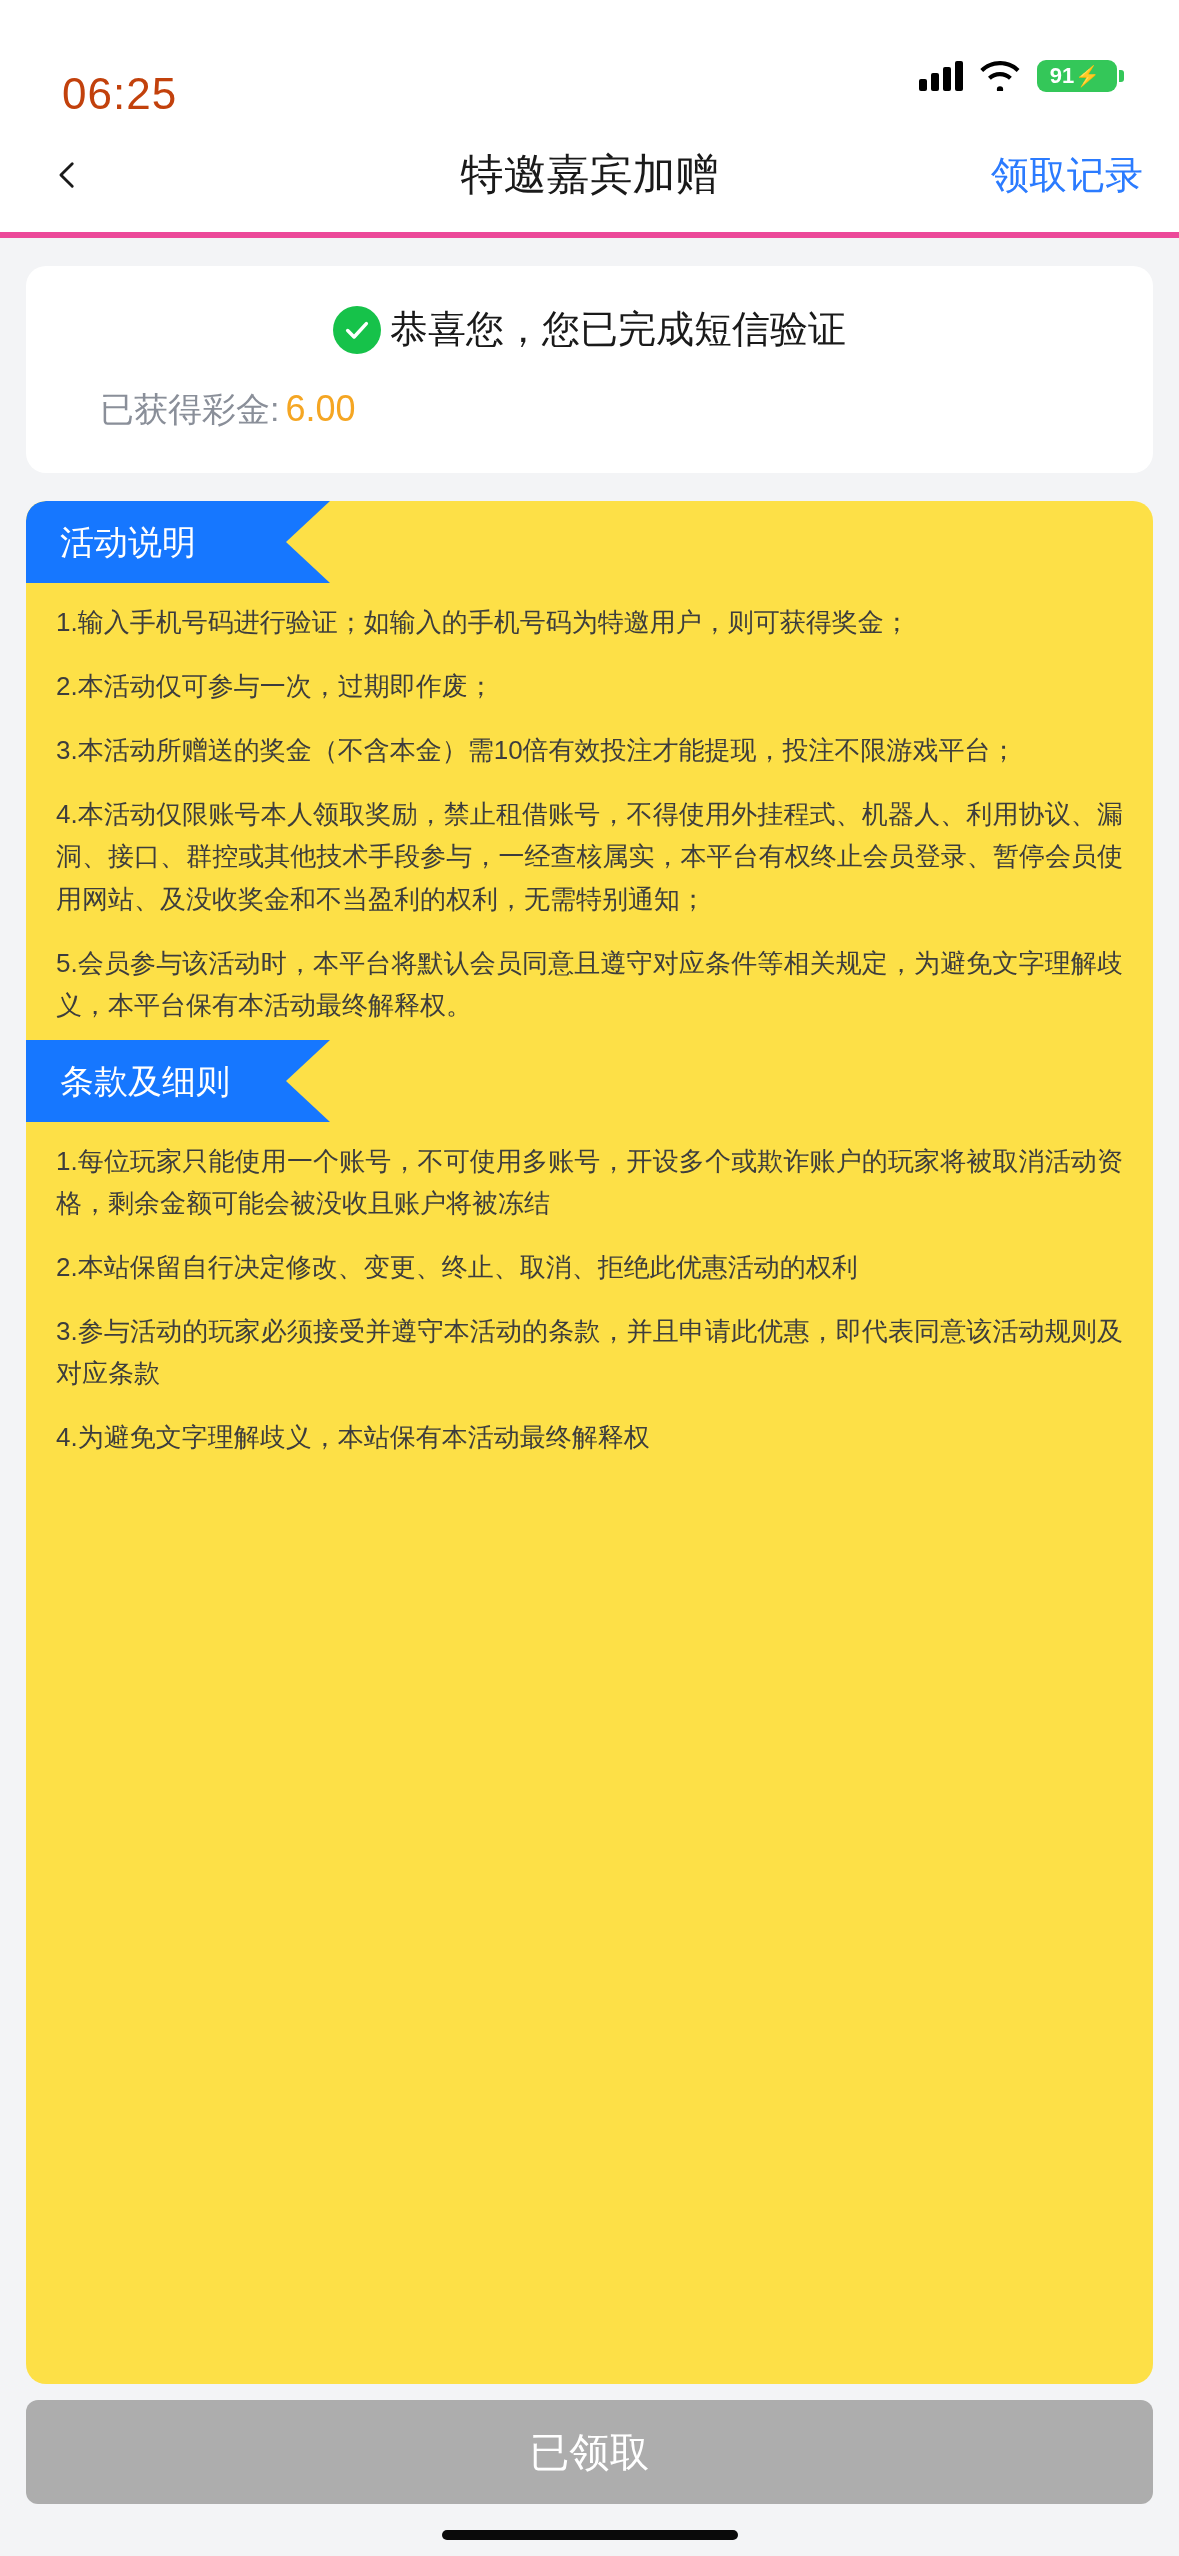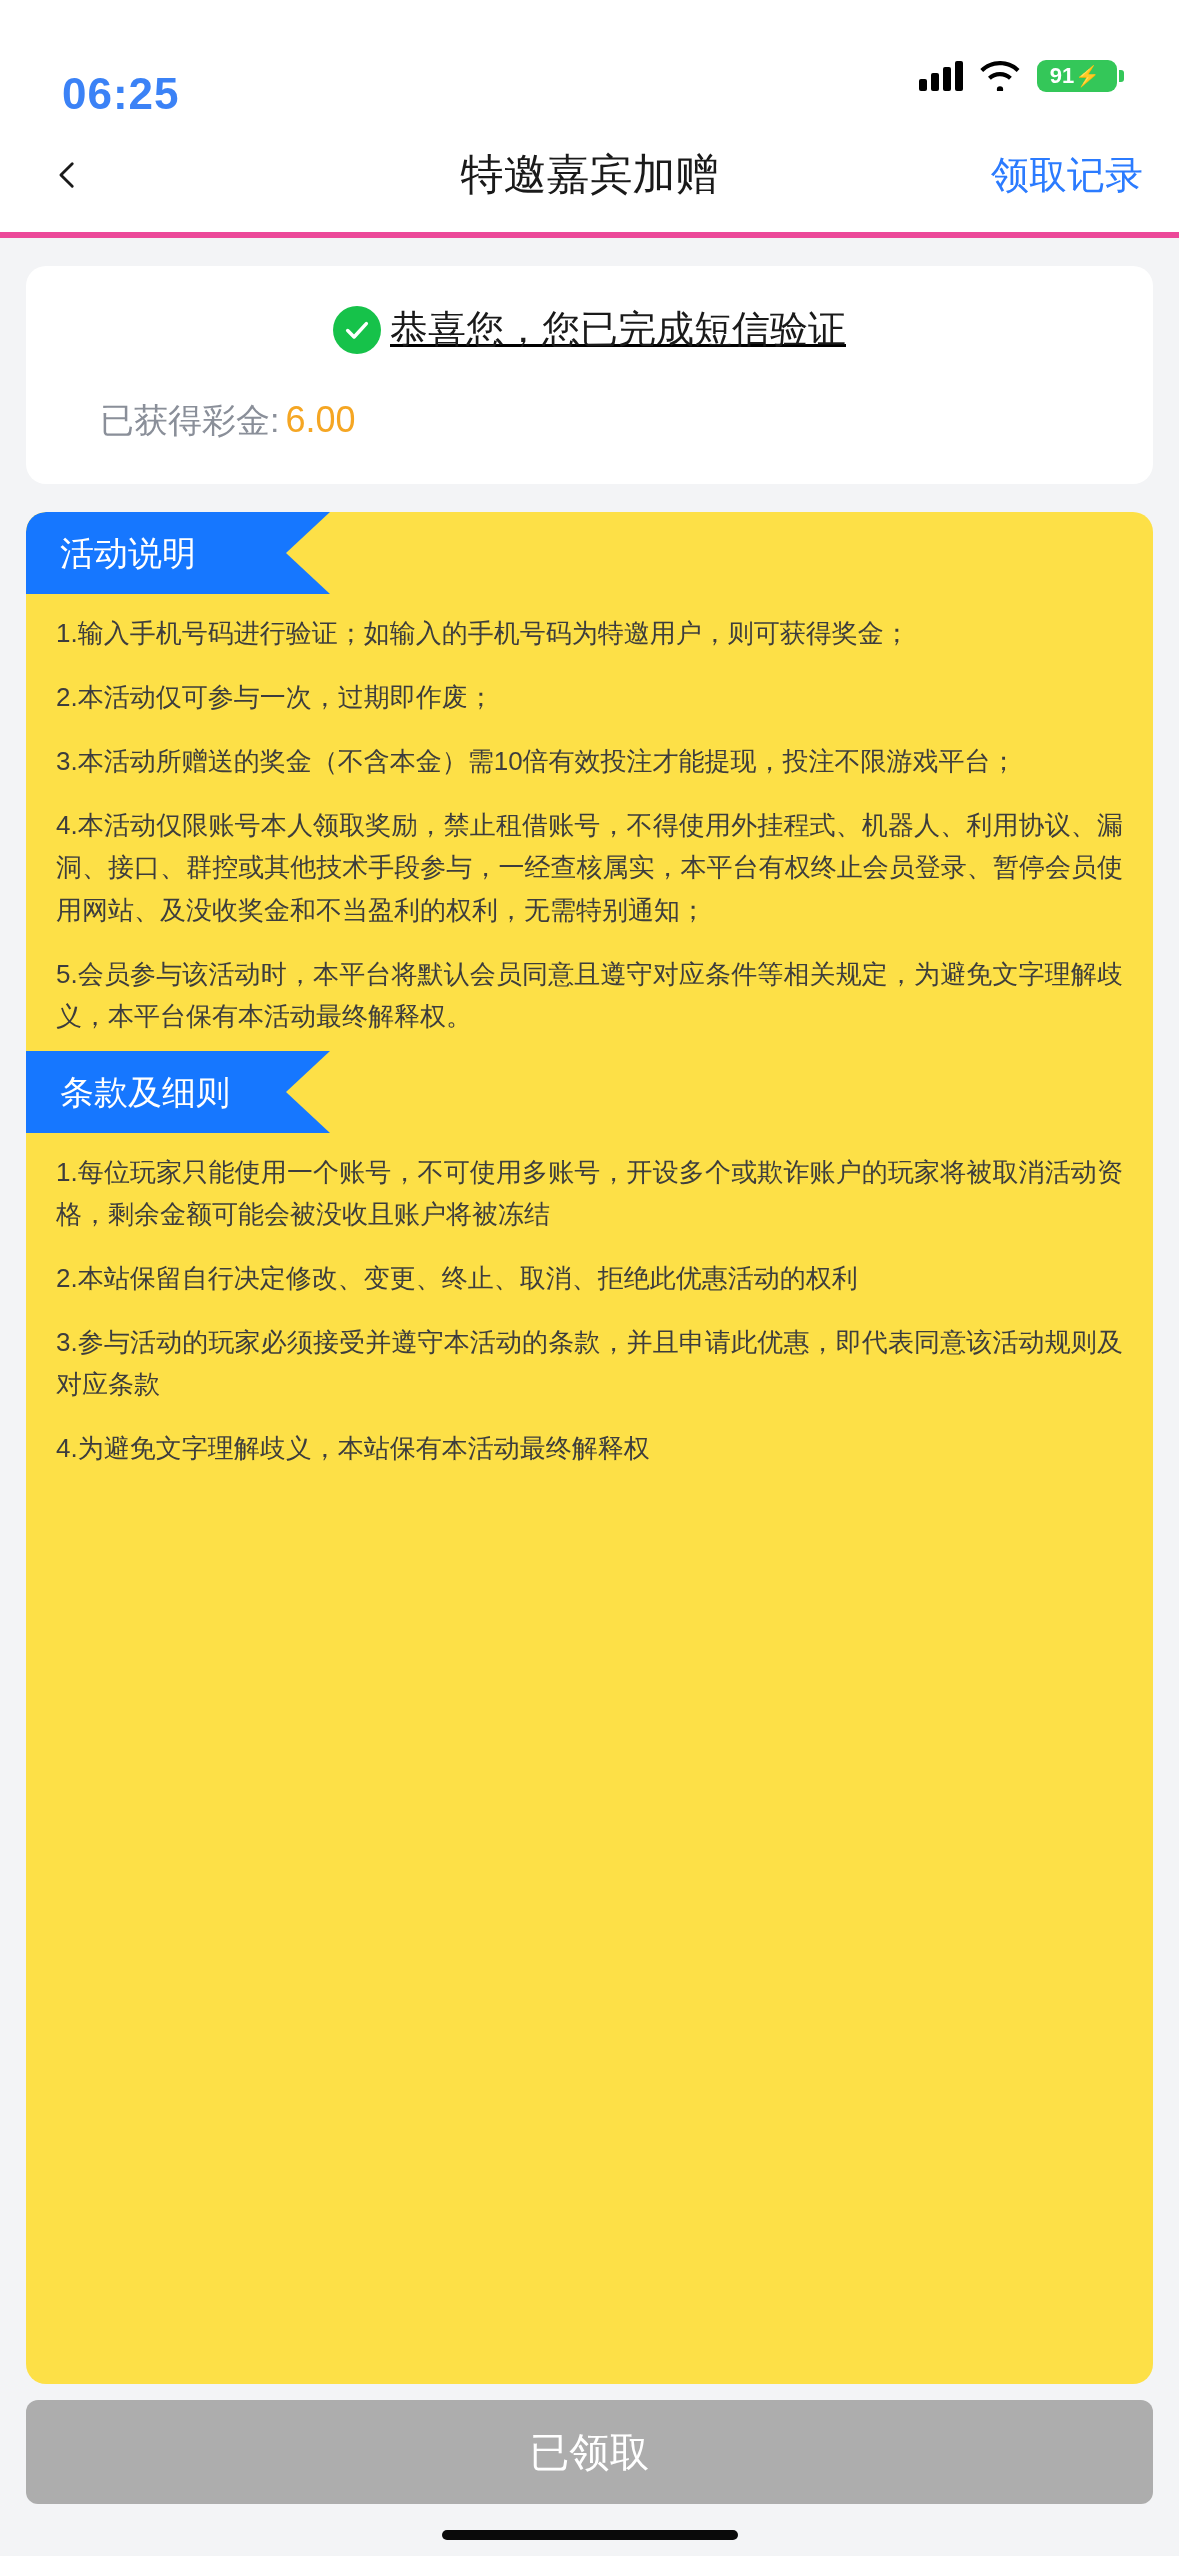--- a/index.html
+++ b/index.html
@@ -21,23 +21,23 @@
     height: 118px;
     flex: 0 0 118px;
     display: flex;
     align-items: center;
     justify-content: space-between;
     padding: 34px 62px 0 62px;
     background: #ffffff;
   }
   .status-time {
     font-size: 44px;
-    font-weight: bold;
+    font-weight: normal;
     letter-spacing: 1px;
-    color: #3b82f6;
+    color: #c2410c;
     margin-top: 36px;
   }
   .status-right {
     display: flex;
     align-items: center;
     gap: 17px;
   }
   .signal-bars {
     display: flex;
     align-items: flex-end;
@@ -132,22 +132,21 @@
     background: #fff;
     border-radius: 20px;
     padding: 38px 34px 40px 34px;
   }
 
   .success-row {
     display: flex;
     align-items: center;
     justify-content: center;
     gap: 9px;
-    margin-bottom: 43px;
-    text-decoration: underline;
+    margin-bottom: 32px;
   }
   .check-circle {
     width: 48px;
     height: 48px;
     border-radius: 50%;
     background: #16c24a;
     display: flex;
     align-items: center;
     justify-content: center;
     flex: 0 0 48px;

